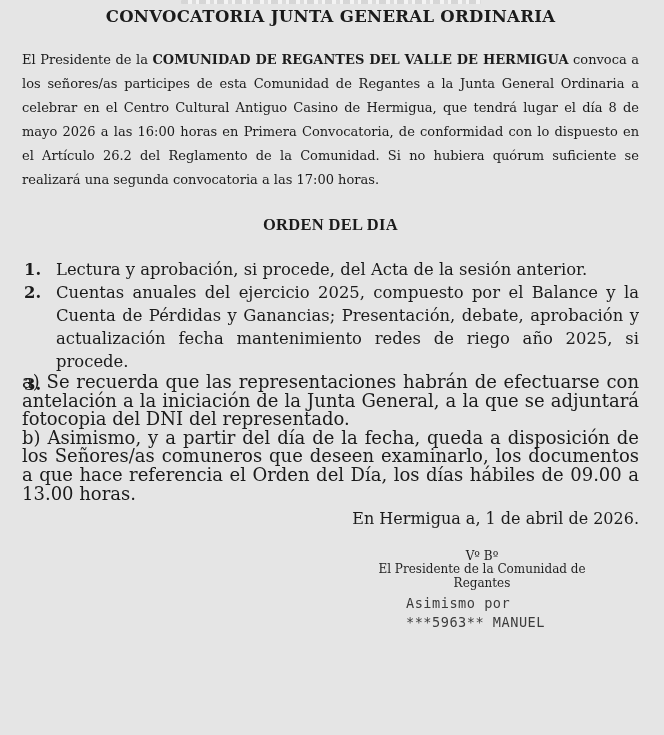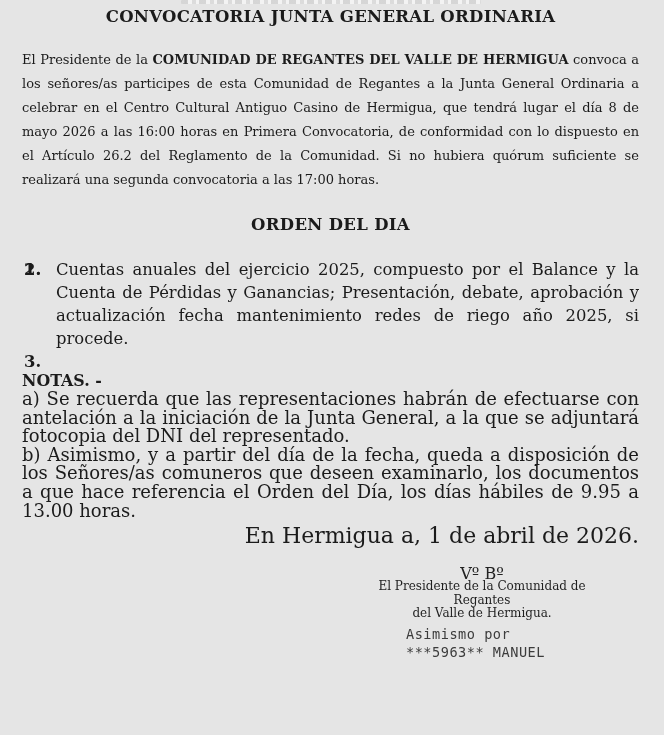--- a/index.html
+++ b/index.html
@@ -51,20 +51,21 @@
   .intro .bold-inline {
     font-weight: bold;
   }
   .section-heading {
     margin-top: 23px;
     text-align: center;
     font-weight: bold;
     font-size: 16.5px;
     letter-spacing: 0.3px;
     line-height: 20px;
+    font-family: Liberation Serif, serif;
   }
   .agenda-list {
     margin-top: 23px;
     font-size: 16.4px;
     line-height: 23px;
   }
   .agenda-item {
     position: relative;
     padding-left: 34px;
     text-align: justify;
@@ -82,31 +83,31 @@
     line-height: 19px;
   }
   .note-para {
     text-align: justify;
     font-size: 18px;
     line-height: 18.6px;
   }
   .dateline {
     margin-top: 6px;
     text-align: right;
-    font-size: 22px;
+    font-size: 16px;
     line-height: 20px;
   }
   .signature-block {
     margin-top: 21px;
     margin-left: 332px;
     width: 256px;
     text-align: center;
   }
   .vb {
-    font-size: 16px;
+    font-size: 12px;
     line-height: 13px;
     color: #222222;
   }
   .role-line {
     font-size: 12px;
     line-height: 13.5px;
     color: #1f1f1f;
   }
   .digital-stamp {
     margin-top: 4px;
@@ -128,41 +129,40 @@
 
   <div class="doc-title">CONVOCATORIA JUNTA GENERAL ORDINARIA</div>
 
   <p class="intro"><span>El Presidente de la </span><span class="bold-inline">COMUNIDAD DE REGANTES DEL VALLE DE HERMIGUA</span><span> convoca a los señores/as participes de esta Comunidad de Regantes a la Junta General Ordinaria a celebrar en el Centro Cultural Antiguo Casino de Hermigua, que tendrá lugar el día 8 de mayo 2026 a las 16:00 horas en Primera Convocatoria, de conformidad con lo dispuesto en el Artículo 26.2 del Reglamento de la Comunidad. Si no hubiera quórum suficiente se realizará una segunda convocatoria a las 17:00 horas.</span></p>
 
   <div class="section-heading">ORDEN DEL DIA</div>
 
   <div class="agenda-list">
     <div class="agenda-item">
       <span class="num">1.</span>
+      <span>Lectura y aprobación, si procede, del Acta de la sesión anterior.</span>
     </div>
     <div class="agenda-item">
       <span class="num">2.</span>
       <span>Cuentas anuales del ejercicio 2025, compuesto por el Balance y la Cuenta de Pérdidas y Ganancias; Presentación, debate, aprobación y actualización fecha mantenimiento redes de riego año 2025, si procede.</span>
     </div>
     <div class="agenda-item">
       <span class="num">3.</span>
     </div>
   </div>
 
-  <div class="notes-heading">NOTAS. -</div>
 
   <div class="note-para">a) Se recuerda que las representaciones habrán de efectuarse con antelación a la iniciación de la Junta General, a la que se adjuntará fotocopia del DNI del representado.</div>
-  <div class="note-para">b) Asimismo, y a partir del día de la fecha, queda a disposición de los Señores/as comuneros que deseen examinarlo, los documentos a que hace referencia el Orden del Día, los días hábiles de 9.95 a 13.00 horas.</div>
+  <div class="note-para">b) Asimismo, y a partir del día de la fecha, queda a disposición de los Señores/as comuneros que deseen examinarlo, los documentos a que hace referencia el Orden del Día, los días hábiles de 09.00 a 13.00 horas.</div>
 
   <div class="dateline">En Hermigua a, 1 de abril de 2026.</div>
 
   <div class="signature-block">
     <div class="vb">Vº Bº</div>
     <div class="role-line">El Presidente de la Comunidad de Regantes</div>
-    <div class="role-line">del Valle de Hermigua.</div>
     <div class="digital-stamp">
       <div>Asimismo por</div>
       <div>***5963** MANUEL</div>
 
     </div>
 
   </div>
 
 </div>
 

